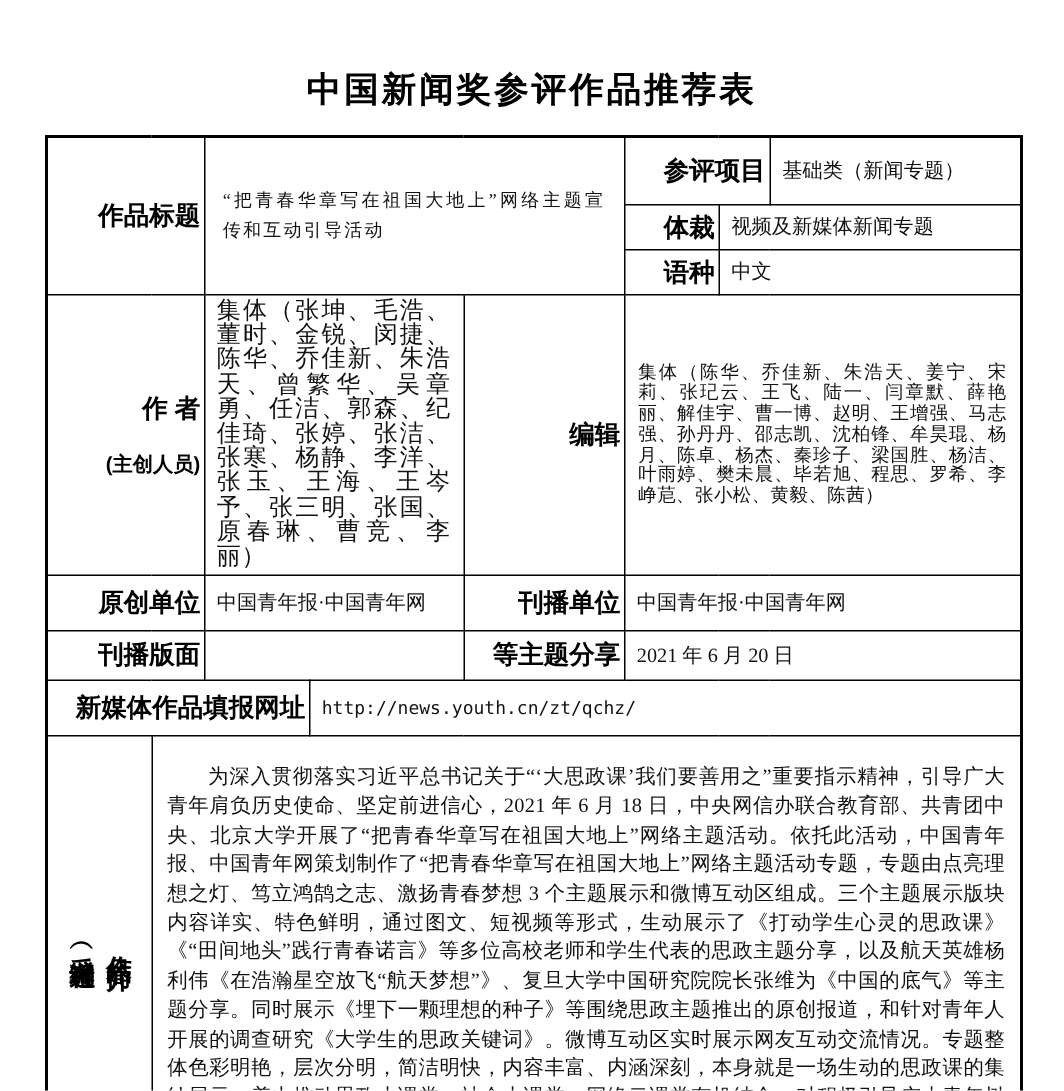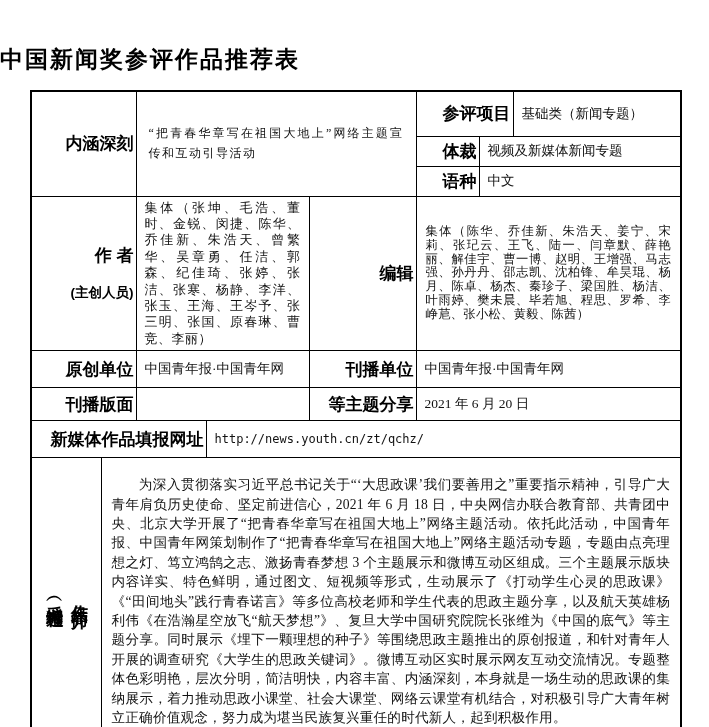--- a/index.html
+++ b/index.html
@@ -5,20 +5,21 @@
   * { box-sizing: border-box; margin: 0; padding: 0; }
   html, body { background: #ffffff; }
   body {
     width: 709px; height: 727px;
     font-family: "Liberation Serif", serif;
     color: #111111;
     position: relative;
   }
   .page-title {
     padding-top: 44px;
+    text-align: center;
     font-family: "Liberation Sans", sans-serif;
     font-size: 23px;
     font-weight: bold;
     letter-spacing: 2px;
     color: #000;
   }
   table.form {
     border-collapse: collapse;
     table-layout: fixed;
     width: 650px;
@@ -51,21 +52,21 @@
   }
   td.val.title-val {
     text-align: justify;
     font-size: 12px;
     line-height: 1.65;
     letter-spacing: 1.5px;
     padding: 2px 12px;
   }
   td.val.names-authors {
     text-align: justify;
-    font-size: 13px;
+    font-size: 16px;
     line-height: 16.4px;
     padding: 3px 8px;
     letter-spacing: 0.5px;
   }
   td.val.names-editors {
     text-align: justify;
     font-size: 12.3px;
     line-height: 13.7px;
     padding: 13px 9px;
     letter-spacing: 0.3px;
@@ -112,21 +113,21 @@
       <col style="width:35px">
       <col style="width:70px">
       <col style="width:103px">
     <col style="width:107px">
       <col style="width:63px">
       <col style="width:34px">
       <col style="width:168px">
   </colgroup>
   <tbody>
     <tr style="height:45px">
-      <td class="lbl" rowspan="3" colspan="2">内涵深刻</td>
+      <td class="lbl" rowspan="3" colspan="2">作品标题</td>
       <td class="val title-val" rowspan="3" colspan="3">“把青春华章写在祖国大地上”网络主题宣传和互动引导活动</td>
       <td class="lbl" colspan="2">参评项目</td>
       <td class="val">基础类（新闻专题）</td>
     </tr>
     <tr style="height:30px">
       <td class="lbl">体裁</td>
       <td class="val" colspan="2">视频及新媒体新闻专题</td>
     </tr>
     <tr style="height:30px">
       <td class="lbl">语种</td>

